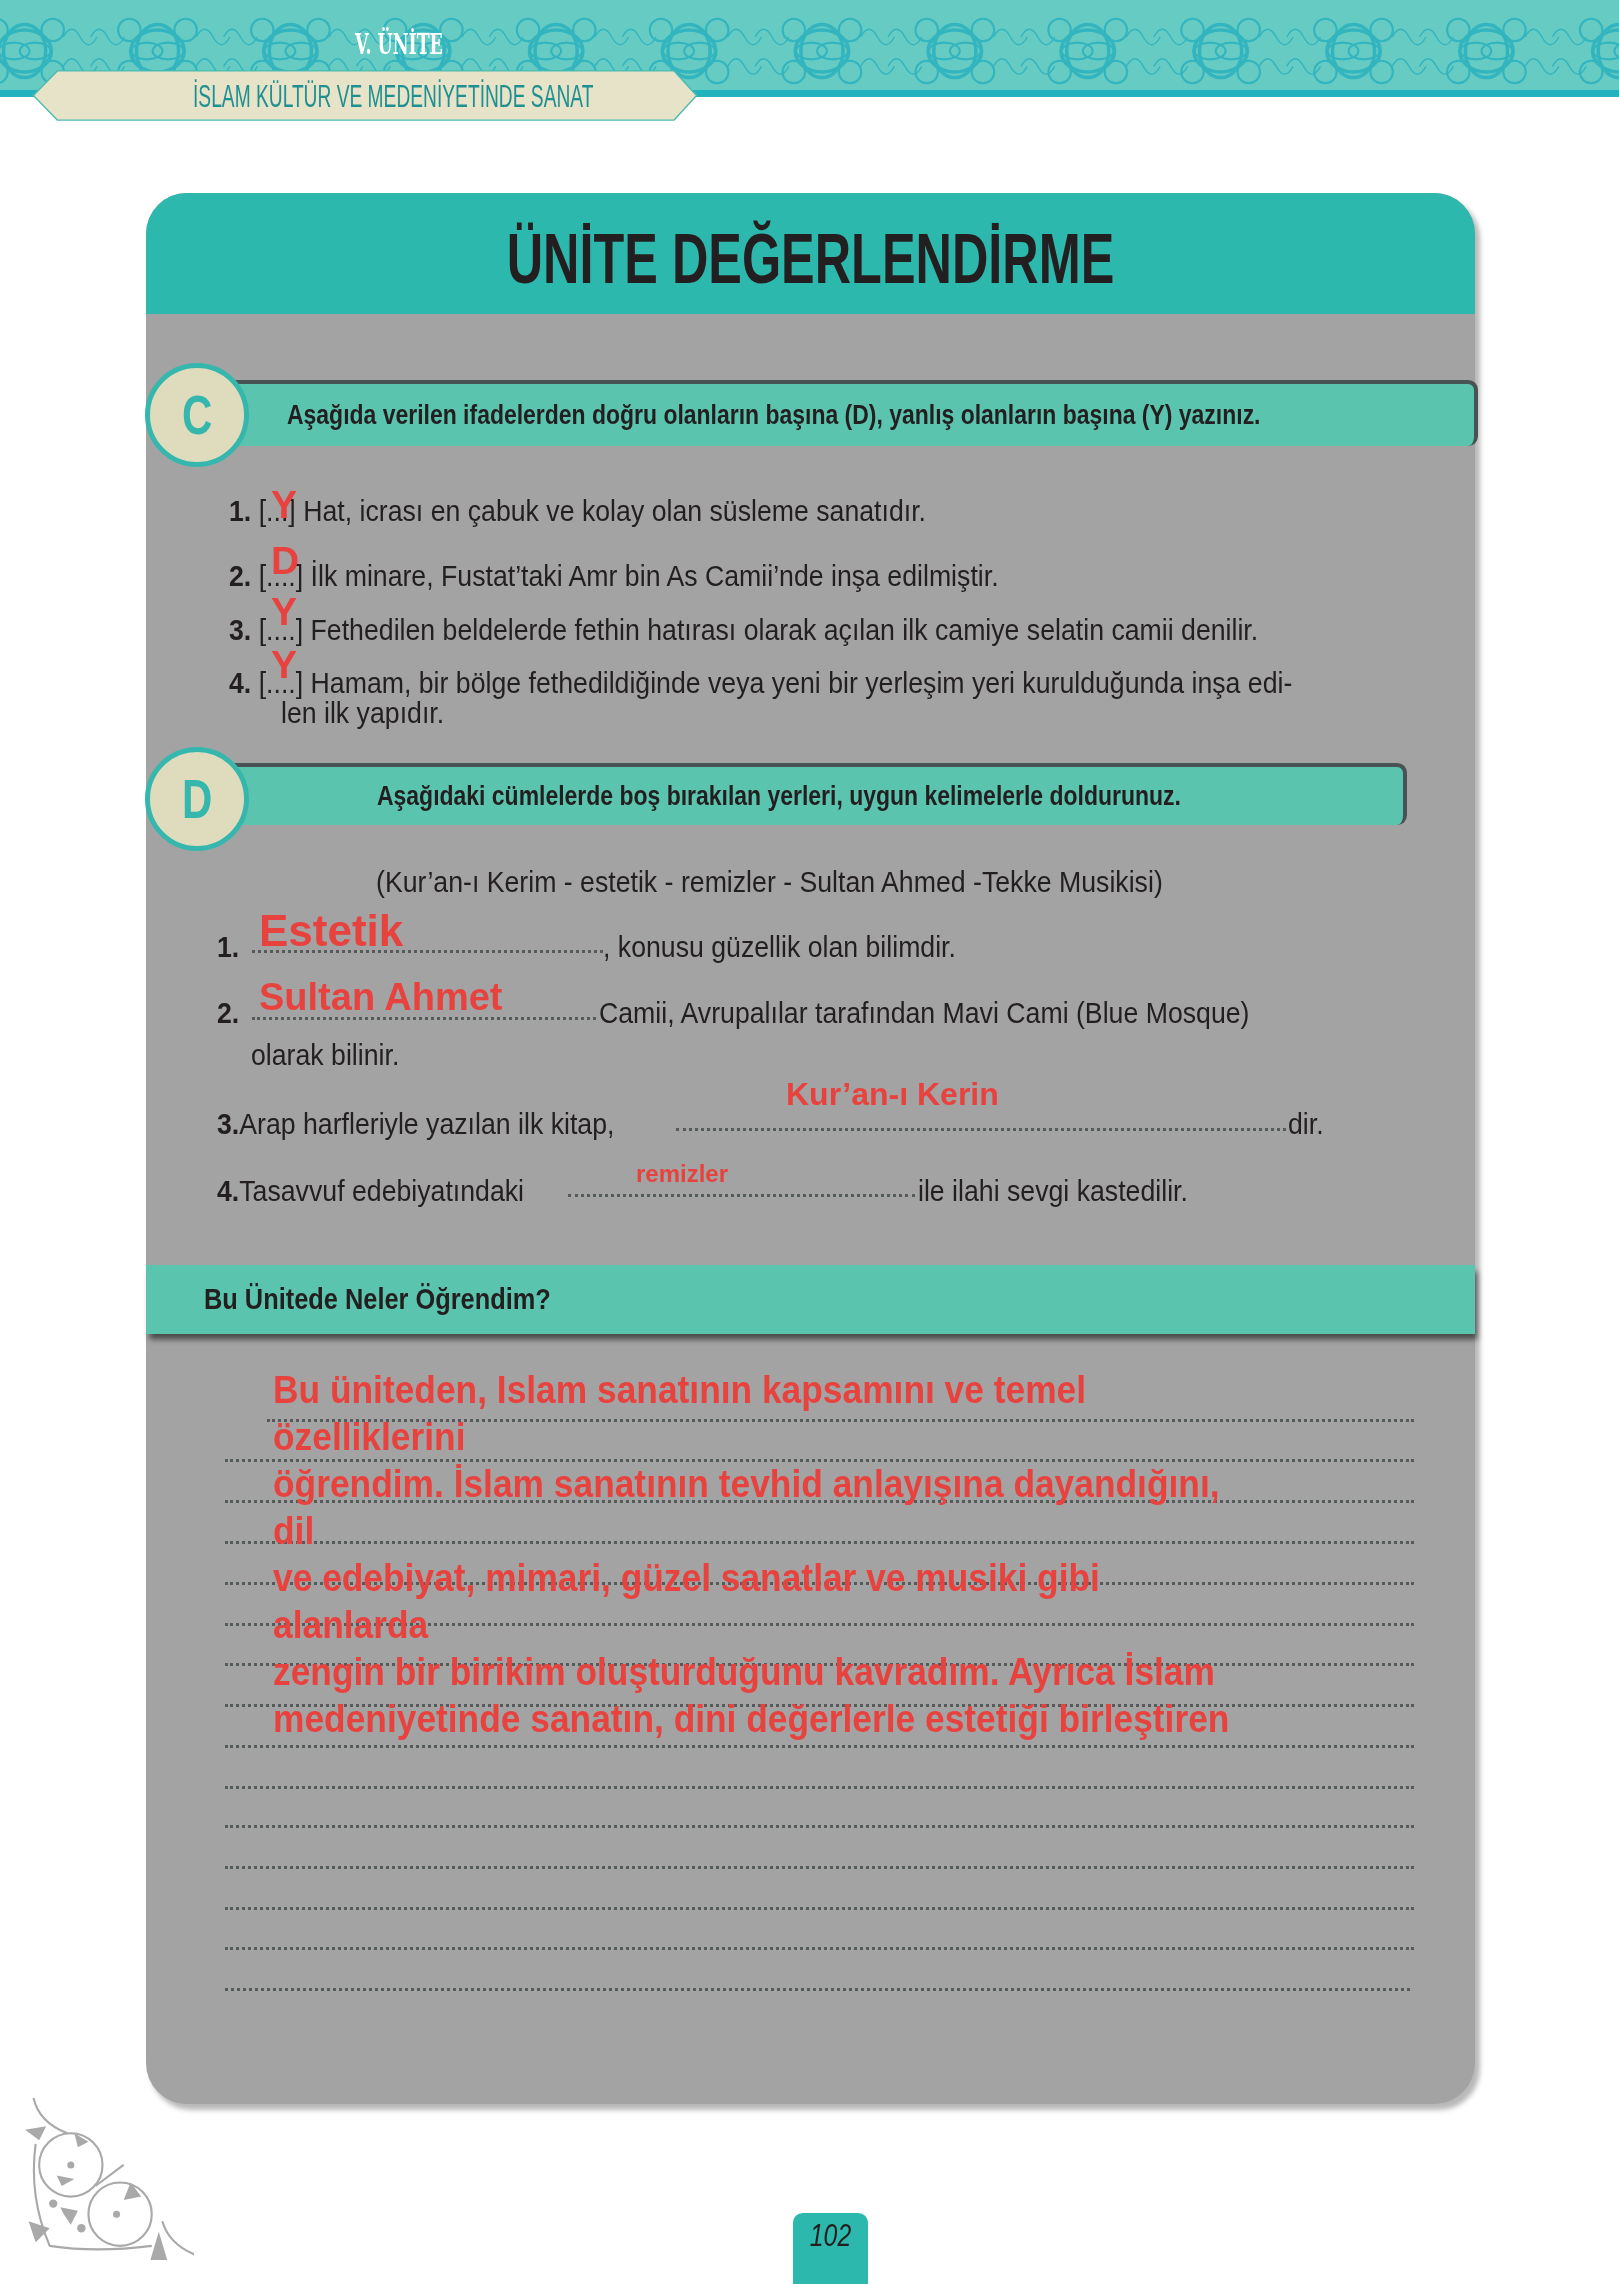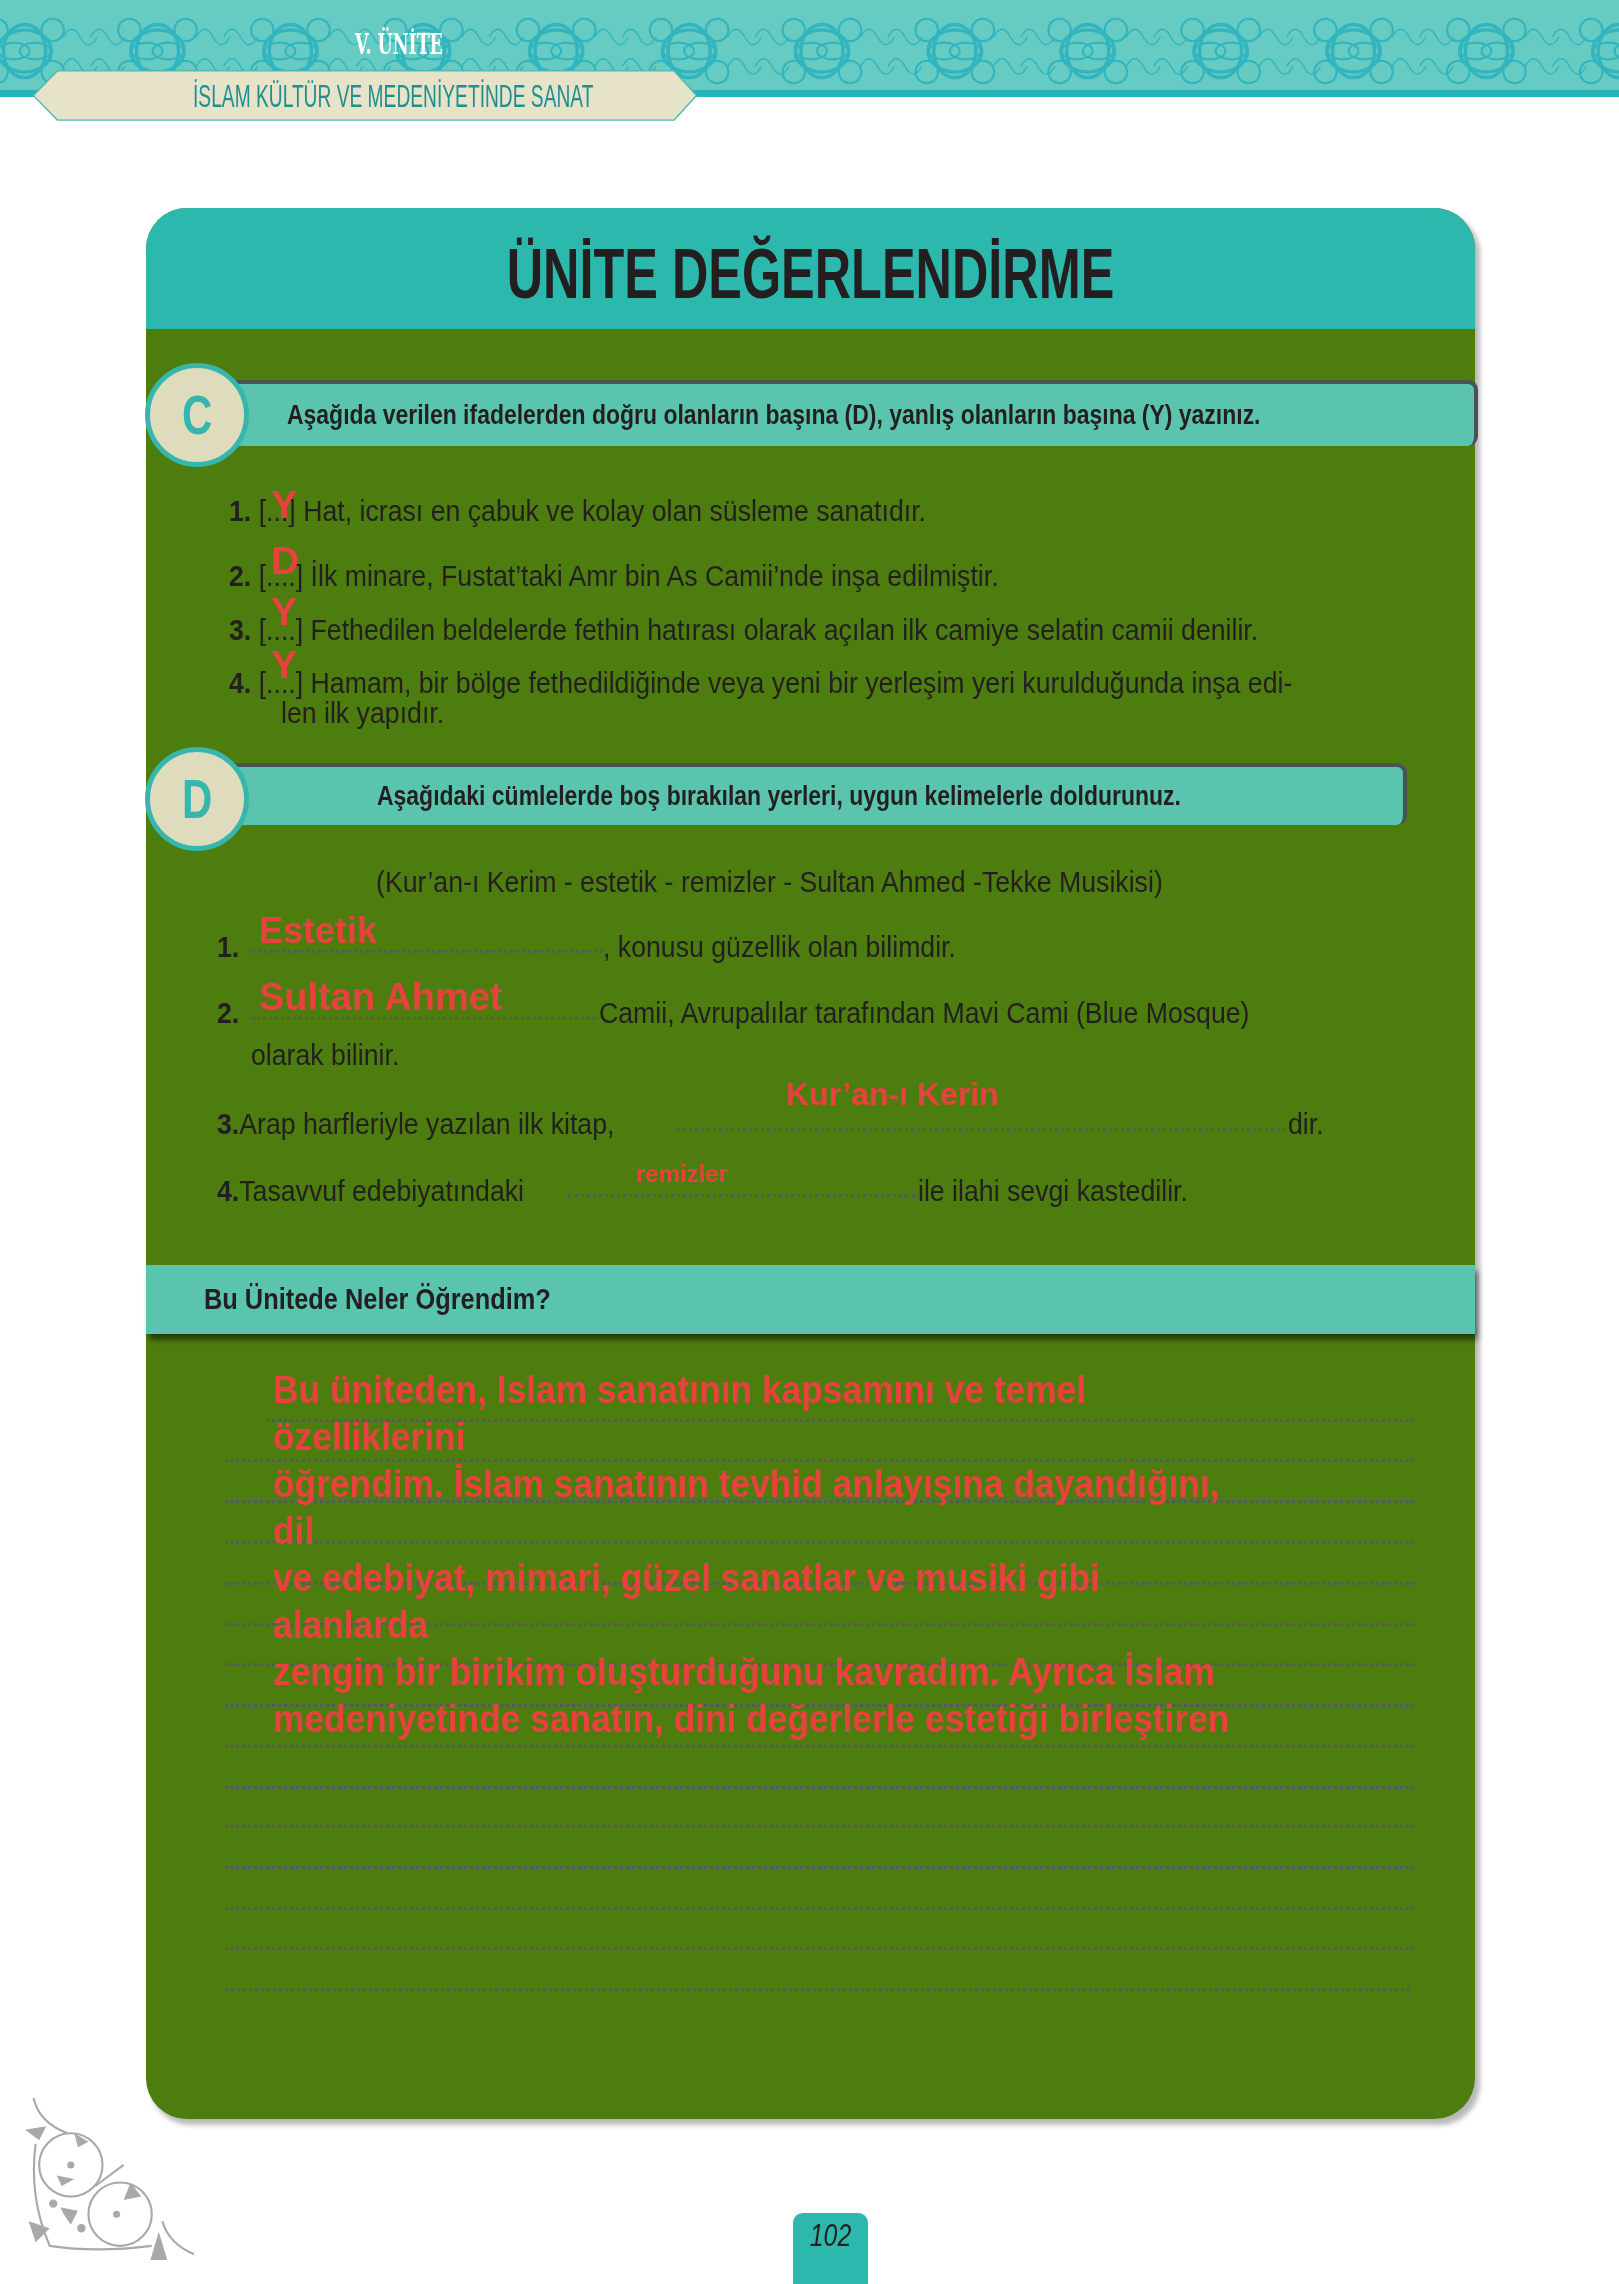--- a/index.html
+++ b/index.html
@@ -11,21 +11,21 @@
   .hdr { left:0; top:0; width:1620px; height:90px; background:#66cbc2; }
   .hdr-stripe { left:0; top:90px; width:1620px; height:7px; background:#22b3bd; }
   .hdr-pattern { left:0; top:15.5px; width:1620px; height:70px; }
   .unit-label { left:355px; top:27px; font-family:"DejaVu Serif", serif; font-weight:bold; color:#ffffff;
                 font-size:28px; letter-spacing:0px; transform:scaleX(0.62); transform-origin:left top; line-height:35px; white-space:nowrap; }
   .ribbon { left:32px; top:70px; width:666px; height:51px; }
   .ribbon-text { left:193px; top:77px; color:#1f8f91; font-size:32px; line-height:39px; white-space:nowrap;
                  transform:scaleX(0.6); transform-origin:left top; }
 
   
-  .card { left:146px; top:208px; width:1329px; height:1911px; background:#4d7c0f; border-radius:41px;
+  .card { left:146px; top:193px; width:1329px; height:1911px; background:#a3a3a3; border-radius:41px;
           box-shadow:4.2px 5.6px 5.6px rgba(0,0,0,0.28); overflow:hidden; }
   .card-head { left:0; top:0; width:1329px; height:121px; background:#2db8ad; }
   .title { left:0; top:28px; width:1329px; text-align:center; font-size:70px; font-weight:bold; line-height:77px;
            color:#231f20; transform:scaleX(0.72); transform-origin:center top; white-space:nowrap; }
 
   .banner { background:#5bc4ae; border-top:4.2px solid #4a5354; border-right:4.2px solid #4a5354; border-radius:0 9.8px 9.8px 0; }
   .banner-c { left:225px; top:380px; width:1249px; height:62px; }
   .banner-d { left:225px; top:763px; width:1178px; height:58px; }
   .banner-text { position:absolute; top:0; font-weight:bold; font-size:28px; line-height:62px; white-space:nowrap;
                  transform:scaleX(0.82); transform-origin:left center; color:#231f20; }
@@ -140,21 +140,21 @@
 </div>
 <div class="abs circle" style="left:145px; top:747px;">
   <span>D</span>
 </div>
 
 <div class="abs item" style="left:376px; top:865px;">(Kur’an-ı Kerim  -  estetik  -  remizler  -  Sultan Ahmed -Tekke Musikisi)</div>
 
 <div class="abs item" style="left:217px; top:930px;"><b>1.</b></div>
 <div class="abs dots" style="left:252px; top:950px; width:351px;"></div>
 <div class="abs item" style="left:603px; top:930px;">, konusu güzellik olan bilimdir.</div>
-<div class="abs red" style="left:259px; top:910px; font-size:36px; line-height:42px;">Estetik</div>
+<div class="abs red" style="left:259px; top:910px; font-size:44px; line-height:42px;">Estetik</div>
 
 <div class="abs item" style="left:217px; top:996px;"><b>2.</b></div>
 <div class="abs dots" style="left:252px; top:1017px; width:344px;"></div>
 <div class="abs item" style="left:599px; top:996px;"> Camii, Avrupalılar tarafından Mavi Cami (Blue Mosque)</div>
 <div class="abs red" style="left:259px; top:976px; width:258px; overflow:hidden; font-size:38px; line-height:42px;">Sultan Ahmet</div>
 <div class="abs item" style="left:251px; top:1038px;">olarak bilinir.</div>
 
 <div class="abs item" style="left:217px; top:1107px;">
   <b>3.</b><span>Arap harfleriyle yazılan ilk kitap, </span>
 </div>

